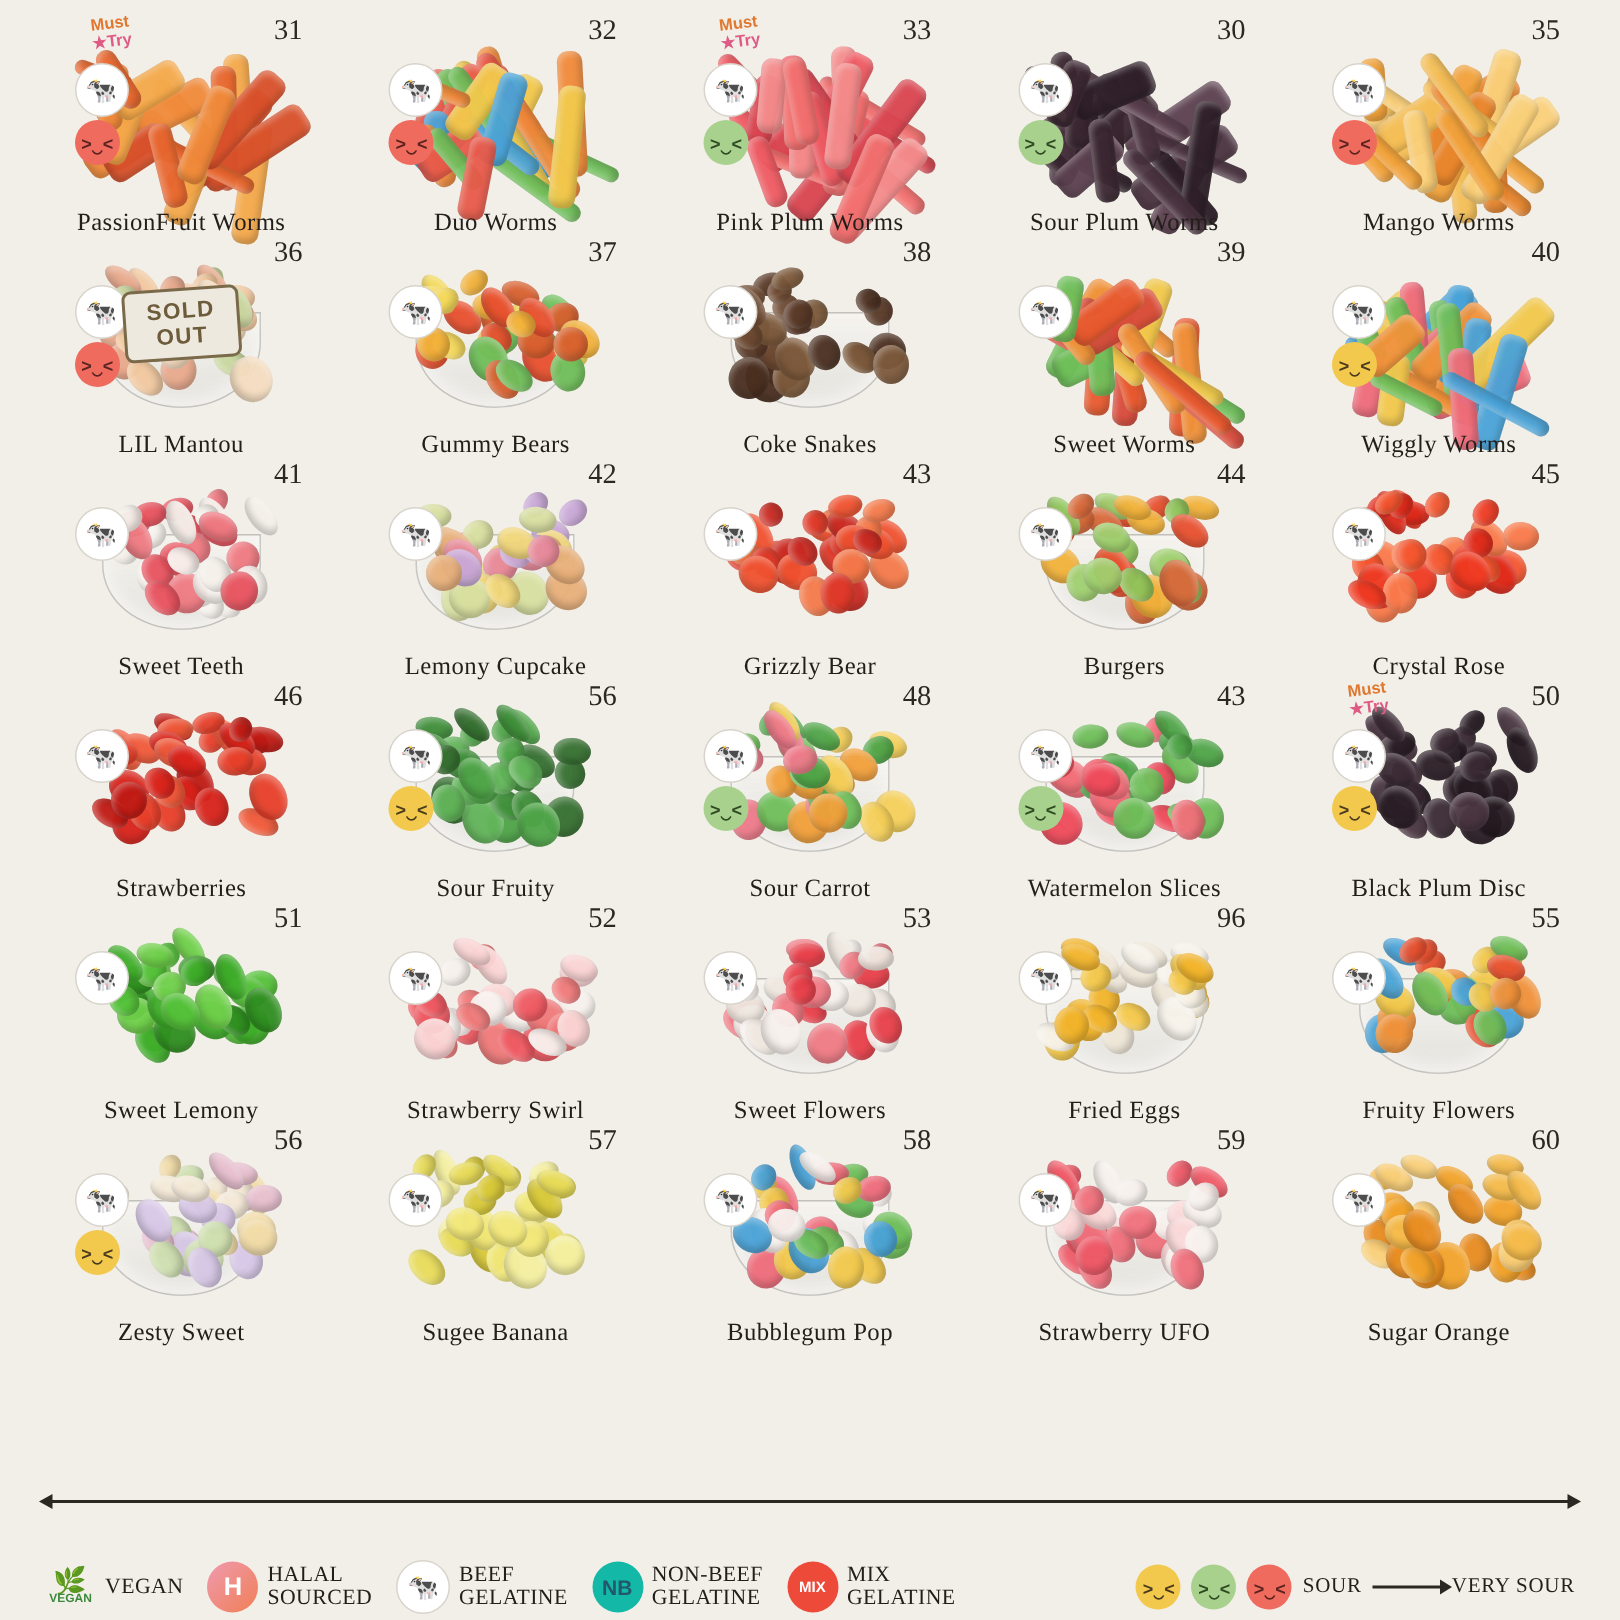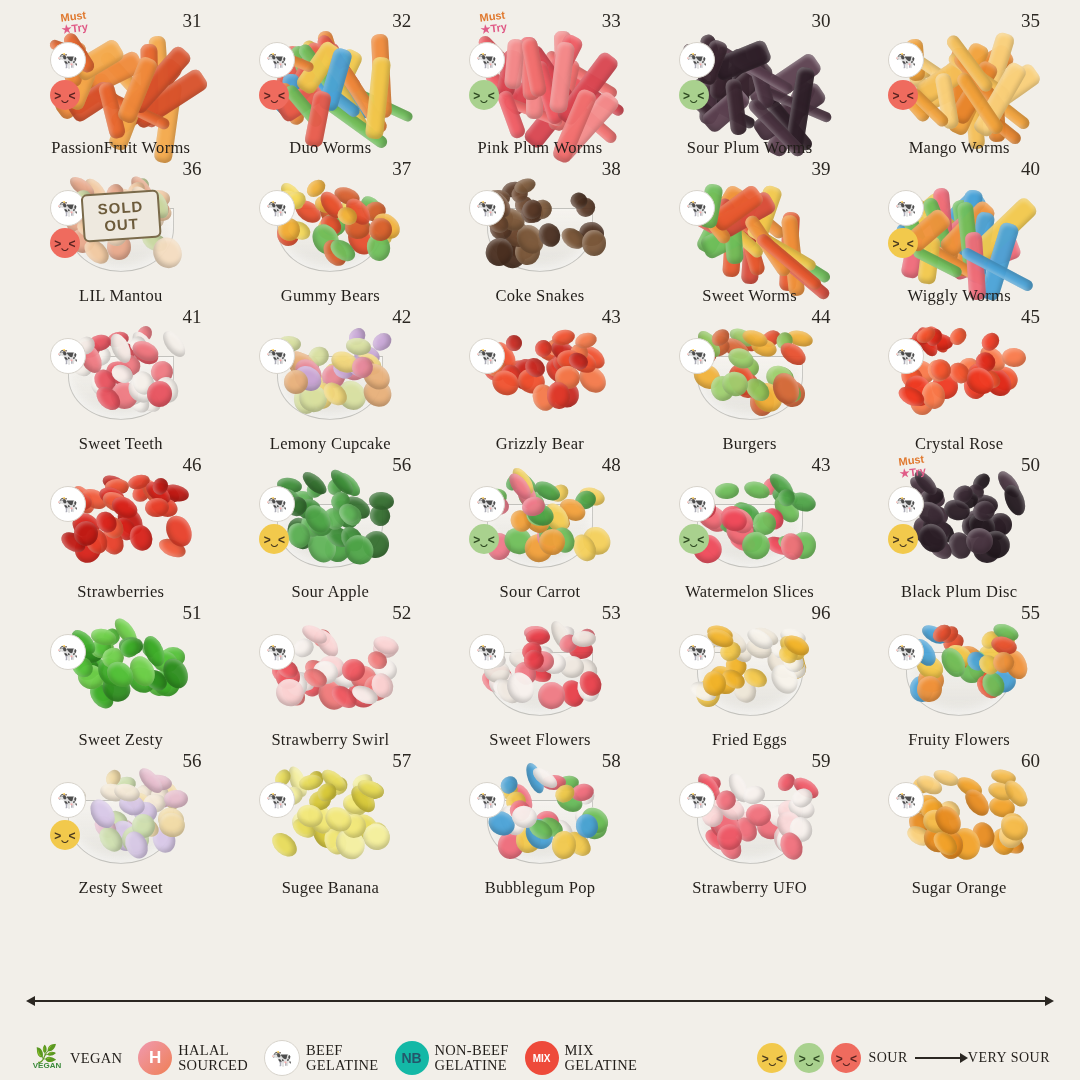--- a/index.html
+++ b/index.html
@@ -844,21 +844,21 @@
           <i style="width: 17.8413px; height: 20.5955px; background: rgb(98, 181, 90); border-radius: 50%; left: 84.7322px; top: 43.2087px; transform: rotate(-54deg); box-shadow: rgba(0, 0, 0, 0.22) -2px -3px 5px inset, rgba(255, 255, 255, 0.35) 2px 2px 4px inset;"></i>
           <i style="width: 20.3288px; height: 25.8202px; background: rgb(63, 143, 58); border-radius: 50%; left: 87.0696px; top: 66.3465px; transform: rotate(-32deg); box-shadow: rgba(0, 0, 0, 0.22) -2px -3px 5px inset, rgba(255, 255, 255, 0.35) 2px 2px 4px inset;"></i>
           <i style="width: 30.4754px; height: 27.9153px; background: rgb(79, 165, 72); border-radius: 50%; left: 88.7691px; top: 75.625px; transform: rotate(57deg); box-shadow: rgba(0, 0, 0, 0.22) -2px -3px 5px inset, rgba(255, 255, 255, 0.35) 2px 2px 4px inset;"></i>
         </div>
         <div class="badges">
           <div class="bdg cow">🐄</div>
           <div class="face sour">&gt;‿&lt;</div>
         </div>
       </div>
       <div class="num">56</div>
-      <div class="label">Sour Apple</div>
+      <div class="label">Sour Fruity</div>
     </div>
     <div class="cell">
       <div class="photo">
         <div class="bowl"></div>
         <div class="pile">
           <i style="width: 25.9406px; height: 22.4123px; background: rgb(111, 191, 90); border-radius: 50%; left: 66.543px; top: 51.2544px; transform: rotate(17deg); box-shadow: rgba(0, 0, 0, 0.22) -2px -3px 5px inset, rgba(255, 255, 255, 0.35) 2px 2px 4px inset;"></i>
           <i style="width: 17.2643px; height: 22.2271px; background: rgb(242, 160, 58); border-radius: 50%; left: 86.0869px; top: 50.4343px; transform: rotate(-59deg); box-shadow: rgba(0, 0, 0, 0.22) -2px -3px 5px inset, rgba(255, 255, 255, 0.35) 2px 2px 4px inset;"></i>
           <i style="width: 23.6811px; height: 27.3591px; background: rgb(239, 122, 138); border-radius: 50%; left: 22.3944px; top: 73.1615px; transform: rotate(-3deg); box-shadow: rgba(0, 0, 0, 0.22) -2px -3px 5px inset, rgba(255, 255, 255, 0.35) 2px 2px 4px inset;"></i>
           <i style="width: 26.0476px; height: 17.2138px; background: rgb(245, 208, 90); border-radius: 50%; left: 114.299px; top: 28.2325px; transform: rotate(18deg); box-shadow: rgba(0, 0, 0, 0.22) -2px -3px 5px inset, rgba(255, 255, 255, 0.35) 2px 2px 4px inset;"></i>
           <i style="width: 29.2177px; height: 14.4525px; background: rgb(79, 165, 72); border-radius: 50%; left: 45.8692px; top: 16.0039px; transform: rotate(46deg); box-shadow: rgba(0, 0, 0, 0.22) -2px -3px 5px inset, rgba(255, 255, 255, 0.35) 2px 2px 4px inset;"></i>
@@ -1014,21 +1014,21 @@
           <i style="width: 31.3863px; height: 23.021px; background: rgb(47, 143, 32); border-radius: 50%; left: 114.411px; top: 53.9502px; transform: rotate(65deg); box-shadow: rgba(0, 0, 0, 0.22) -2px -3px 5px inset, rgba(255, 255, 255, 0.35) 2px 2px 4px inset;"></i>
           <i style="width: 31.2909px; height: 22.5864px; background: rgb(111, 208, 74); border-radius: 50%; left: 81.49px; top: 52.0254px; transform: rotate(64deg); box-shadow: rgba(0, 0, 0, 0.22) -2px -3px 5px inset, rgba(255, 255, 255, 0.35) 2px 2px 4px inset;"></i>
           <i style="width: 31.8222px; height: 18.4387px; background: rgb(63, 174, 42); border-radius: 50%; left: 92.5988px; top: 33.6572px; transform: rotate(68deg); box-shadow: rgba(0, 0, 0, 0.22) -2px -3px 5px inset, rgba(255, 255, 255, 0.35) 2px 2px 4px inset;"></i>
           <i style="width: 28.4956px; height: 23.3659px; background: rgb(85, 194, 58); border-radius: 50%; left: 60.5879px; top: 55.4775px; transform: rotate(39deg); box-shadow: rgba(0, 0, 0, 0.22) -2px -3px 5px inset, rgba(255, 255, 255, 0.35) 2px 2px 4px inset;"></i>
         </div>
         <div class="badges">
           <div class="bdg cow">🐄</div>
         </div>
       </div>
       <div class="num">51</div>
-      <div class="label">Sweet Zesty</div>
+      <div class="label">Sweet Lemony</div>
     </div>
     <div class="cell">
       <div class="photo">
         <div class="pile">
           <i style="width: 18.4811px; height: 15.7568px; background: rgb(240, 122, 122); border-radius: 50%; left: 57.5379px; top: 21.78px; transform: rotate(-48deg); box-shadow: rgba(0, 0, 0, 0.22) -2px -3px 5px inset, rgba(255, 255, 255, 0.35) 2px 2px 4px inset;"></i>
           <i style="width: 26.0133px; height: 25.5705px; background: rgb(248, 242, 238); border-radius: 50%; left: 86.6724px; top: 65.2409px; transform: rotate(18deg); box-shadow: rgba(0, 0, 0, 0.22) -2px -3px 5px inset, rgba(255, 255, 255, 0.35) 2px 2px 4px inset;"></i>
           <i style="width: 20.5037px; height: 25.2582px; background: rgb(239, 90, 98); border-radius: 50%; left: 44.318px; top: 63.8579px; transform: rotate(-31deg); box-shadow: rgba(0, 0, 0, 0.22) -2px -3px 5px inset, rgba(255, 255, 255, 0.35) 2px 2px 4px inset;"></i>
           <i style="width: 30.2403px; height: 16.9951px; background: rgb(251, 213, 213); border-radius: 50%; left: 57.0457px; top: 27.264px; transform: rotate(55deg); box-shadow: rgba(0, 0, 0, 0.22) -2px -3px 5px inset, rgba(255, 255, 255, 0.35) 2px 2px 4px inset;"></i>
           <i style="width: 30.8469px; height: 27.2351px; background: rgb(240, 122, 122); border-radius: 50%; left: 62.09px; top: 72.6127px; transform: rotate(60deg); box-shadow: rgba(0, 0, 0, 0.22) -2px -3px 5px inset, rgba(255, 255, 255, 0.35) 2px 2px 4px inset;"></i>
           <i style="width: 16.6294px; height: 24.5337px; background: rgb(248, 242, 238); border-radius: 50%; left: 38.1133px; top: 60.6493px; transform: rotate(-64deg); box-shadow: rgba(0, 0, 0, 0.22) -2px -3px 5px inset, rgba(255, 255, 255, 0.35) 2px 2px 4px inset;"></i>

